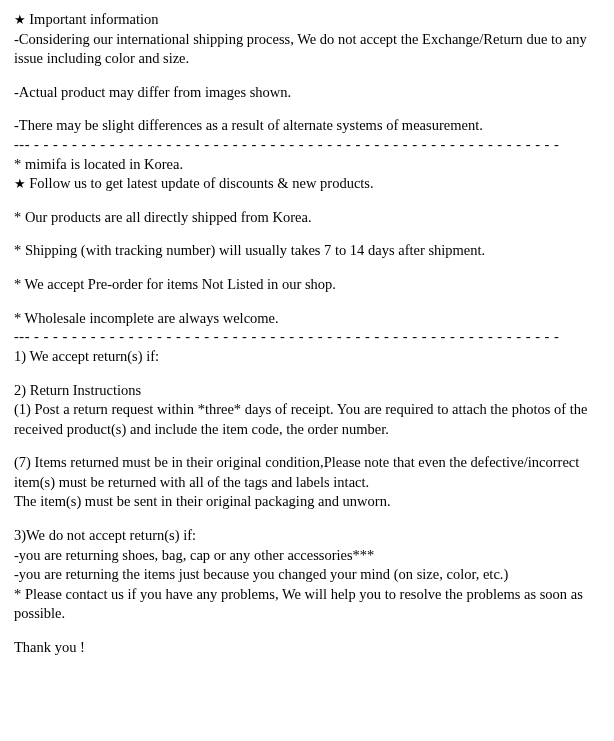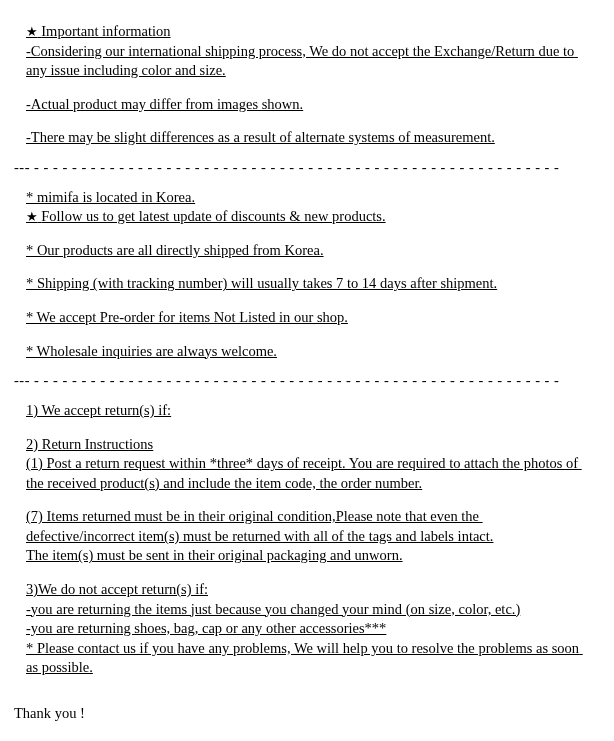--- a/index.html
+++ b/index.html
@@ -15,22 +15,21 @@
     line-height: 1.35;
     color: #000000;
     overflow: hidden;
   }
   .page {
     padding: 10px 14px 0 14px;
     box-sizing: border-box;
     width: 614px;
   }
   .block {
-    margin: 12px;
-    text-decoration: underline;
+    margin: 0;
   }
   .line {
     white-space: pre-wrap;
     word-wrap: break-word;
   }
   .gap {
     height: 14px;
   }
   .divider {
     font-family: "Liberation Serif", serif;
@@ -65,36 +64,36 @@
   <div class="block">
     <div class="line">* mimifa is located in Korea.</div>
     <div class="line"><span class="star">★</span> <span>Follow us to get latest update of discounts &amp; new products.</span></div>
     <div class="gap"></div>
     <div class="line">* Our products are all directly shipped from Korea.</div>
     <div class="gap"></div>
     <div class="line">* Shipping (with tracking number) will usually takes 7 to 14 days after shipment.</div>
     <div class="gap"></div>
     <div class="line">* We accept Pre-order for items Not Listed in our shop.</div>
     <div class="gap"></div>
-    <div class="line">* Wholesale inquiries are always welcome.</div>
+    <div class="line">* Wholesale incomplete are always welcome.</div>
   </div>
 
   <div class="divider">--- - - - - - - - - - - - - - - - - - - - - - - - - - - - - - - - - - - - - - - - - - - - - - - - - - - - - - - - -</div>
 
   <div class="block">
     <div class="line">1) We accept return(s) if:</div>
     <div class="gap"></div>
     <div class="line">2) Return Instructions</div>
     <div class="line">(1) Post a return request within *three* days of receipt. You are required to attach the photos of the received product(s) and include the item code, the order number.</div>
     <div class="gap"></div>
     <div class="line">(7) Items returned must be in their original condition,Please note that even the defective/incorrect item(s) must be returned with all of the tags and labels intact.</div>
     <div class="line">The item(s) must be sent in their original packaging and unworn.</div>
     <div class="gap"></div>
     <div class="line">3)We do not accept return(s) if:</div>
+    <div class="line">-you are returning shoes, bag, cap or any other accessories***</div>
     <div class="line">-you are returning the items just because you changed your mind (on size, color, etc.)</div>
-    <div class="line">-you are returning shoes, bag, cap or any other accessories***</div>
     <div class="line">* Please contact us if you have any problems, We will help you to resolve the problems as soon as possible.</div>
   </div>
 
   <div class="gap"></div>
   <div class="line">Thank you !</div>
 
 </div>
 
 </body></html>

